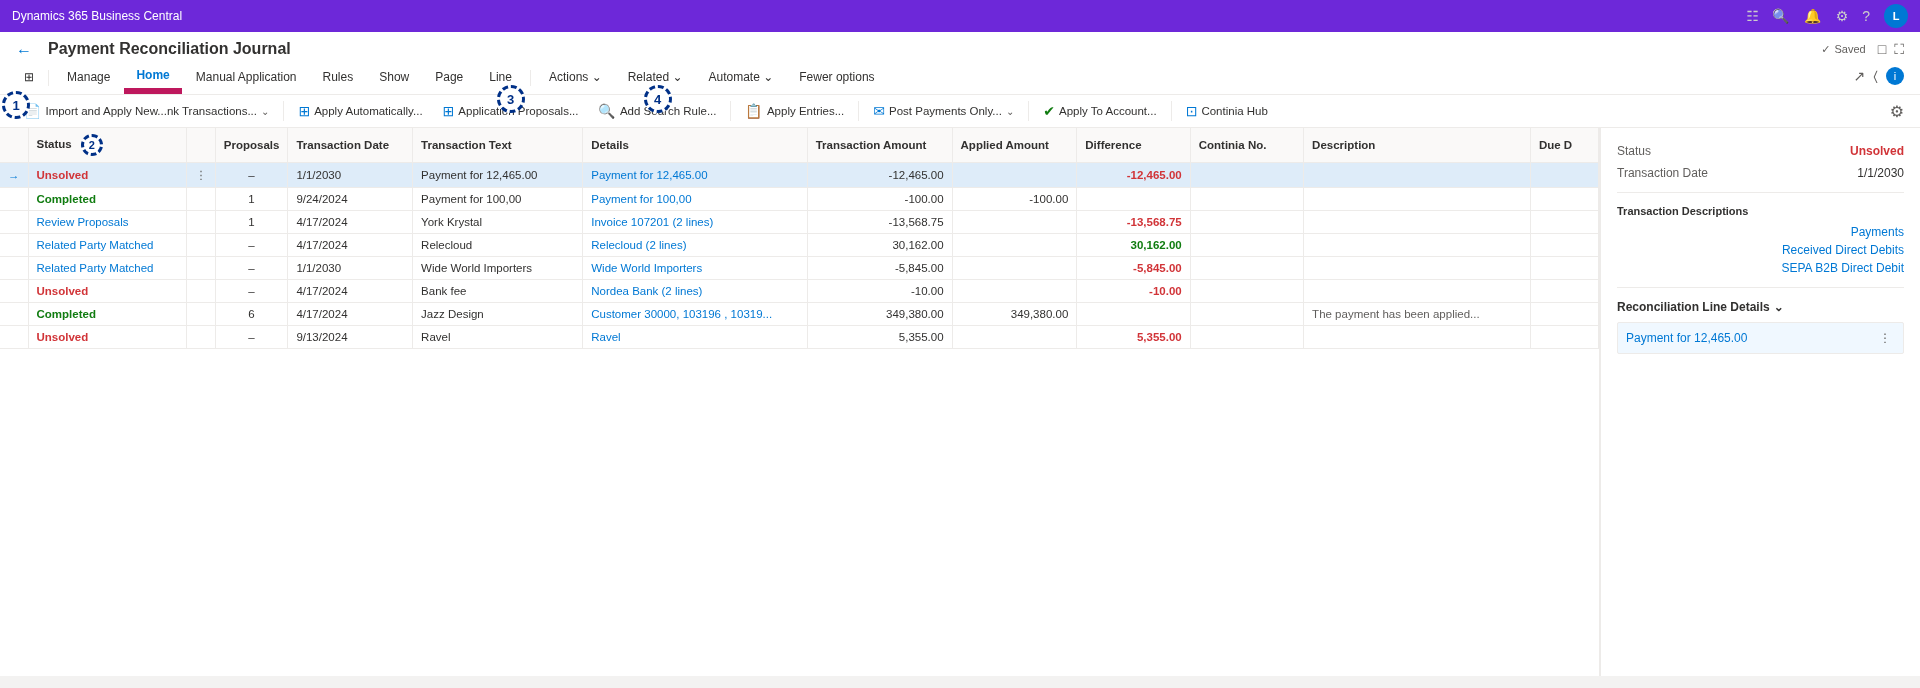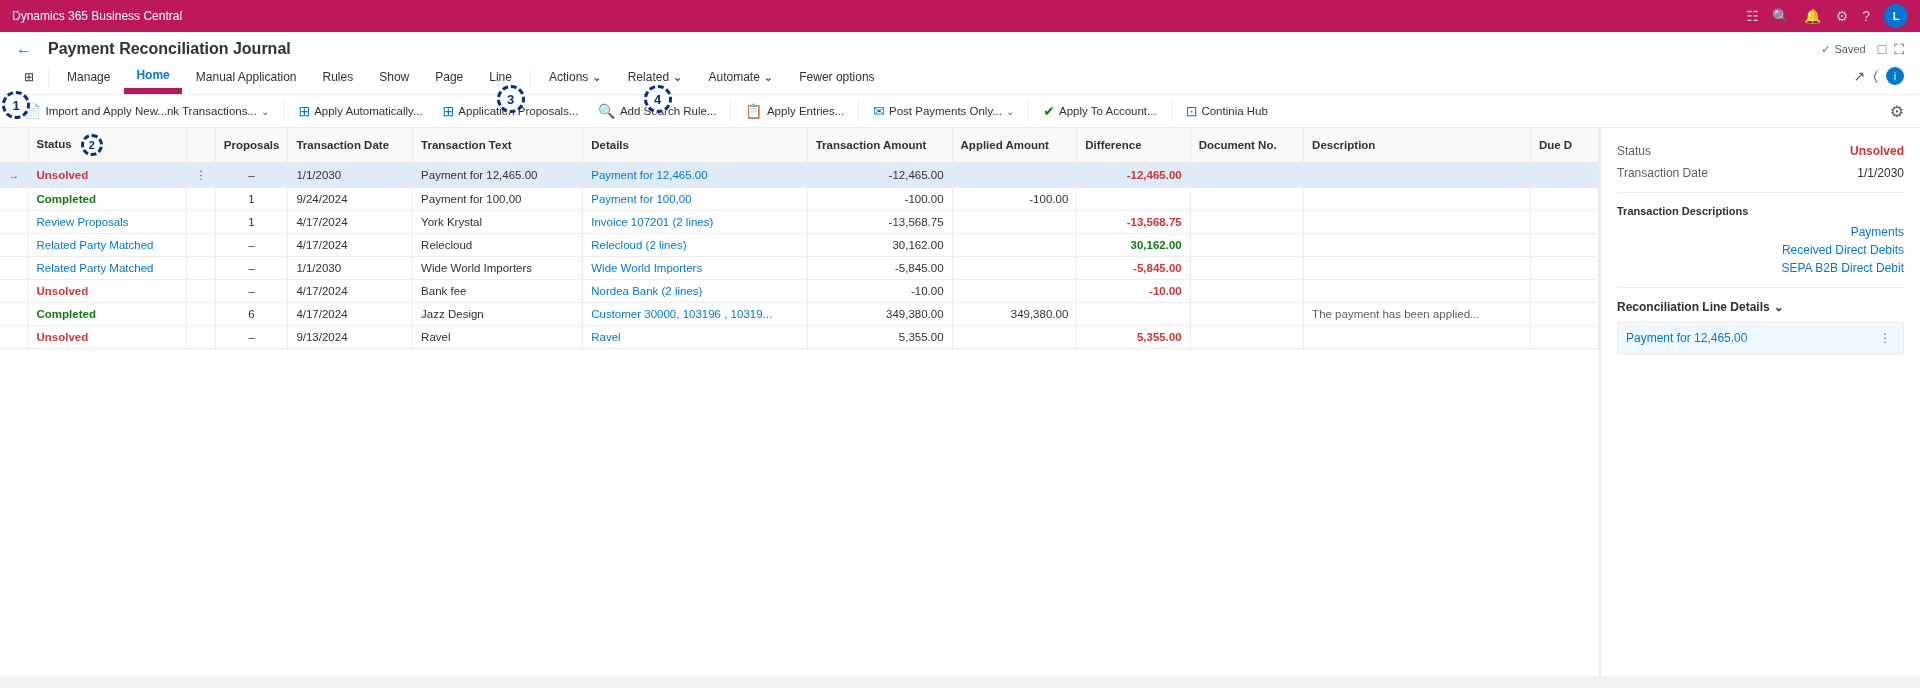--- a/index.html
+++ b/index.html
@@ -1,20 +1,20 @@
 <!DOCTYPE html>
 <html><head>
   <meta charset="utf-8">
   <style>
     * { box-sizing: border-box; margin: 0; padding: 0; }
     body { font-family: 'Segoe UI', Arial, sans-serif; font-size: 12px; background: #f3f2f1; color: #323130; overflow: hidden; }
 
     
     .top-bar {
-      background: #be185d;
+      background: #6d28d9;
       height: 32px;
       display: flex;
       align-items: center;
       padding: 0 12px;
       color: #fff;
     }
     .top-bar-title { font-size: 12px; color: #fff; flex: 1; }
     .top-bar-icons { display: flex; gap: 14px; align-items: center; }
     .top-bar-icon { color: #ccc; font-size: 14px; cursor: pointer; }
     .top-bar-avatar {
@@ -361,21 +361,21 @@
             </span>
           </th>
           <th style="width:24px;"></th>
           <th style="width:70px;">Proposals</th>
           <th style="min-width:110px;">Transaction Date</th>
           <th style="min-width:150px;">Transaction Text</th>
           <th style="min-width:180px;">Details</th>
           <th class="text-right" style="min-width:120px;">Transaction Amount</th>
           <th class="text-right" style="min-width:110px;">Applied Amount</th>
           <th class="text-right" style="min-width:100px;">Difference</th>
-          <th style="min-width:100px;">Document No.</th>
+          <th style="min-width:100px;">Continia No.</th>
           <th style="min-width:200px;">Description</th>
           <th style="min-width:60px;">Due D</th>
         </tr>
       </thead>
       <tbody id="table-body">
       <tr class="selected">
             <td style="color: rgb(0, 120, 212); font-weight: bold;">→</td>
             <td class="status-unsolved">Unsolved</td>
             <td style="cursor: pointer; color: rgb(96, 94, 92);">⋮</td>
             <td style="text-align: center;">–</td>

